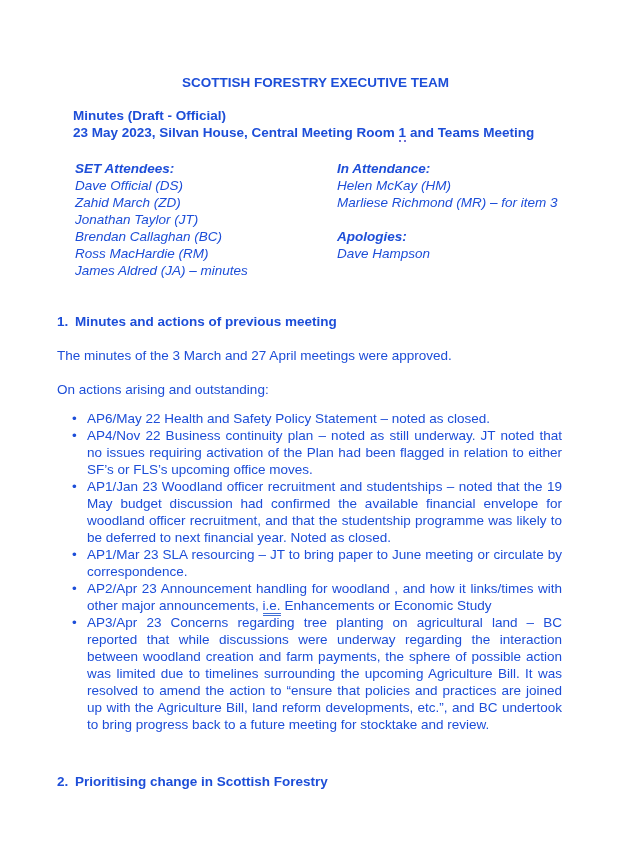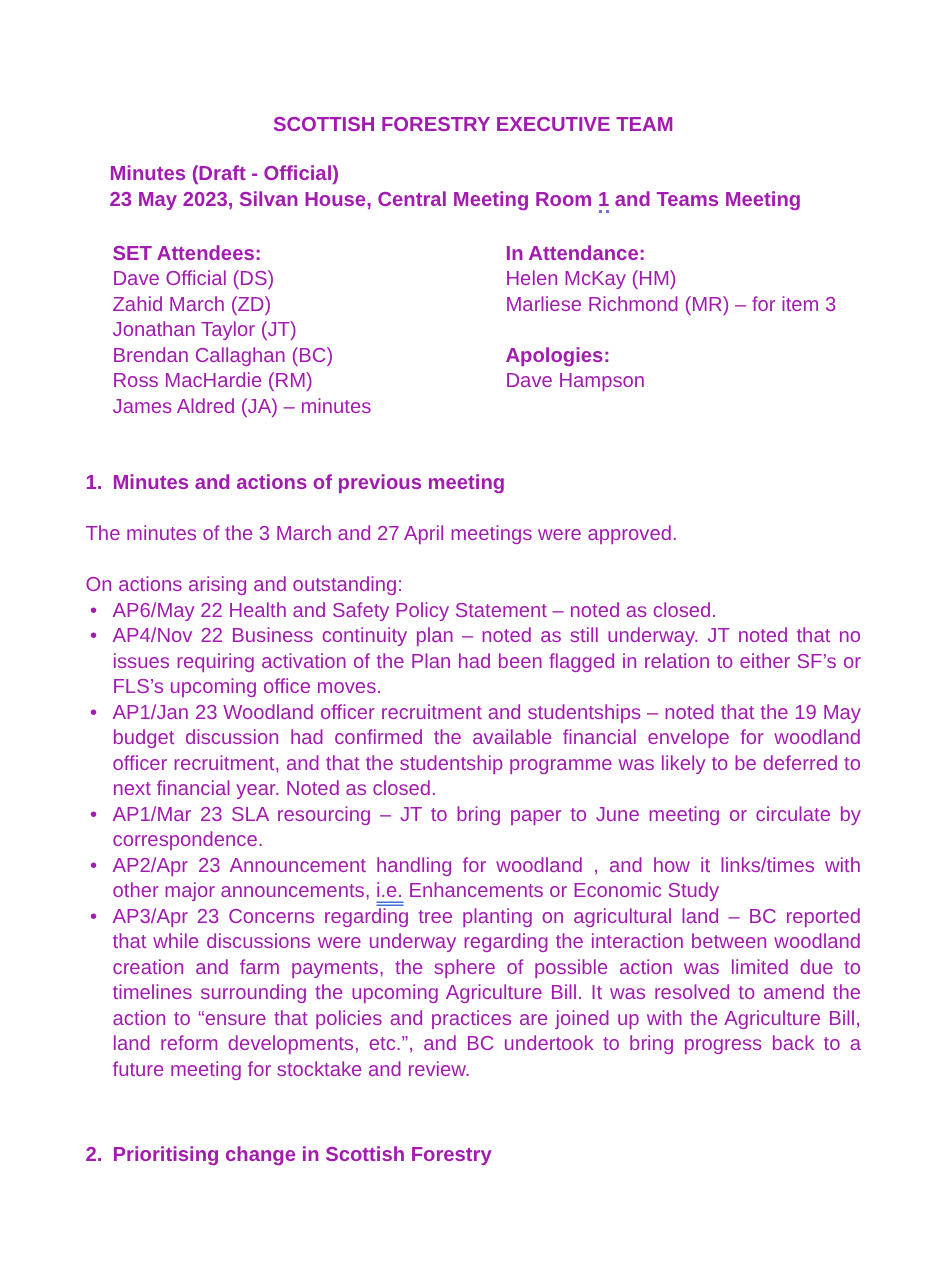--- a/index.html
+++ b/index.html
@@ -1,20 +1,20 @@
 <!DOCTYPE html>
 <html><head>
 <meta charset="utf-8">
 <style>
   html, body { margin:0; padding:0; background:#ffffff; }
   .page {
     position:relative;
     width:631px; height:845px;
     background:#ffffff;
-    color:#a21caf;
+    color:#1d4ed8;
     font-family:"Liberation Sans","DejaVu Sans",sans-serif;
     font-size:13.5px;
     line-height:17px;
     box-sizing:border-box;
     padding:0 57px;
     overflow:hidden;
   }
   p { margin:0; }
   .bold { font-weight:bold; }
   .doc-title {
@@ -22,27 +22,27 @@
     text-align:center;
     font-weight:bold;
     font-size:13.5px;
     line-height:17px;
   }
   .meta-block { margin:16px 0 0 16px; }
   .meta-block p { font-weight:bold; }
   .attendees { display:flex; margin:19px 0 0 18px; }
   .col-left { width:262px; flex:0 0 262px; }
   .col-right { flex:1; }
-  .attendees p { min-height:17px; }
+  .attendees p { min-height:17px;font-style:italic; }
   .section-heading { display:flex; font-weight:bold; }
   .section-heading .num { width:18px; flex:0 0 18px; }
   .sec1 { margin-top:34px; }
   .sec2 { margin-top:40px; }
   .para { margin-top:17px; }
-  .bullets { list-style:none; margin:0; padding:0; }
+  .bullets { list-style:none; margin:12px; padding:0; }
   .bullets li { position:relative; padding-left:18px; text-align:justify; }
   .bullets li::before { content:"\2022"; position:absolute; left:3px; top:0; }
   .u-dotted { border-bottom:2px dotted #7070d8; }
   .u-double { border-bottom:3px double #3f6fd6; }
 </style>
 </head>
 <body>
 
 <div class="page">
 

